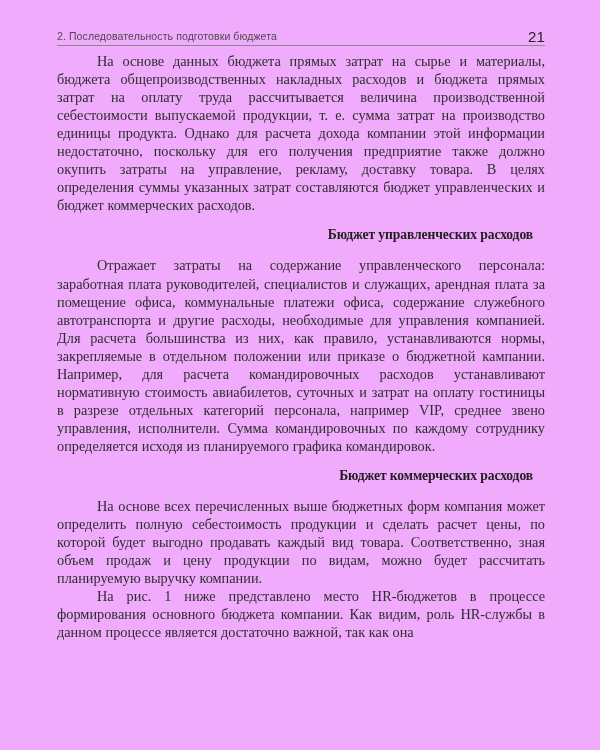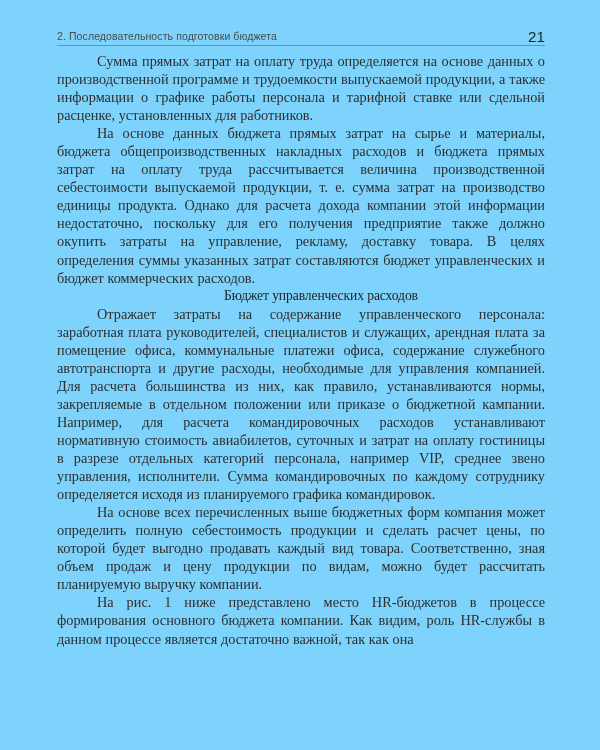--- a/index.html
+++ b/index.html
@@ -15,21 +15,21 @@
     font-family: "Liberation Serif", "DejaVu Serif", serif;
     color: #2b2b2b;
     -webkit-font-smoothing: antialiased;
   }
 
   .page {
     position: relative;
     width: 600px;
     height: 750px;
     box-sizing: border-box;
-    background: #7dd3fc;
+    background: #f0abfc;
     padding-left: 16px;
   }
 
   
   .running-head {
     position: absolute;
     left: 57px;
     top: 26px;
     width: 488px;
     height: 20px;
@@ -69,26 +69,26 @@
     text-justify: inter-word;
     font-size: 14.3px;
     line-height: 18.05px;
     text-indent: 40px;
     color: #2e2e2e;
     hyphens: manual;
     word-spacing: 0.1px;
   }
 
   h3.sub-head {
-    margin: 0;
+    margin: 12px;
     font-size: 13.6px;
     line-height: 18.05px;
-    font-weight: normal;
+    font-weight: bold;
     text-indent: 40px;
-    text-align: center;
+    text-align: right;
     color: #1f1f1f;
     letter-spacing: -0.1px;
   }
 
   
   .gap-before {
     margin-top: 18px;
   }
 </style>
 </head>
@@ -96,28 +96,28 @@
 
 <div class="page">
 
   <div class="running-head">
     <span class="chapter">2. Последовательность подготовки бюджета</span>
     <span class="folio">21</span>
   </div>
 
   <div class="column">
 
-    <p class="body-text">Сумма прямых затрат на оплату труда определяется на основе данных о производственной программе и трудоемкости выпускаемой продукции, а также информации о графике работы персонала и тарифной ставке или сдельной расценке, установленных для работников.</p>
 
     <p class="body-text">На основе данных бюджета прямых затрат на сырье и материалы, бюджета общепроизводственных накладных расходов и бюджета прямых затрат на оплату труда рассчитывается величина производственной себестоимости выпускаемой продукции, т. е. сумма затрат на производство единицы продукта. Однако для расчета дохода компании этой информации недостаточно, поскольку для его получения предприятие также должно окупить затраты на управление, рекламу, доставку товара. В целях определения суммы указанных затрат составляются бюджет управленческих и бюджет коммерческих расходов.</p>
 
     <h3 class="sub-head gap-before">Бюджет управленческих расходов</h3>
 
     <p class="body-text">Отражает затраты на содержание управленческого персонала: заработная плата руководителей, специалистов и служащих, арендная плата за помещение офиса, коммунальные платежи офиса, содержание служебного автотранспорта и другие расходы, необходимые для управления компанией. Для расчета большинства из них, как правило, устанавливаются нормы, закрепляемые в отдельном положении или приказе о бюджетной кампании. Например, для расчета командировочных расходов устанавливают нормативную стоимость авиабилетов, суточных и затрат на оплату гостиницы в разрезе отдельных категорий персонала, например VIP, среднее звено управления, исполнители. Сумма командировочных по каждому сотруднику определяется исходя из планируемого графика командировок.</p>
 
+    <h3 class="sub-head gap-before">Бюджет коммерческих расходов</h3>
 
 
     <p class="body-text">На основе всех перечисленных выше бюджетных форм компания может определить полную себестоимость продукции и сделать расчет цены, по которой будет выгодно продавать каждый вид товара. Соответственно, зная объем продаж и цену продукции по видам, можно будет рассчитать планируемую выручку компании.</p>
 
     <p class="body-text">На рис. 1 ниже представлено место HR-бюджетов в процессе формирования основного бюджета компании. Как видим, роль HR-службы в данном процессе является достаточно важной, так как она</p>
 
   </div>
 
 </div>
 

